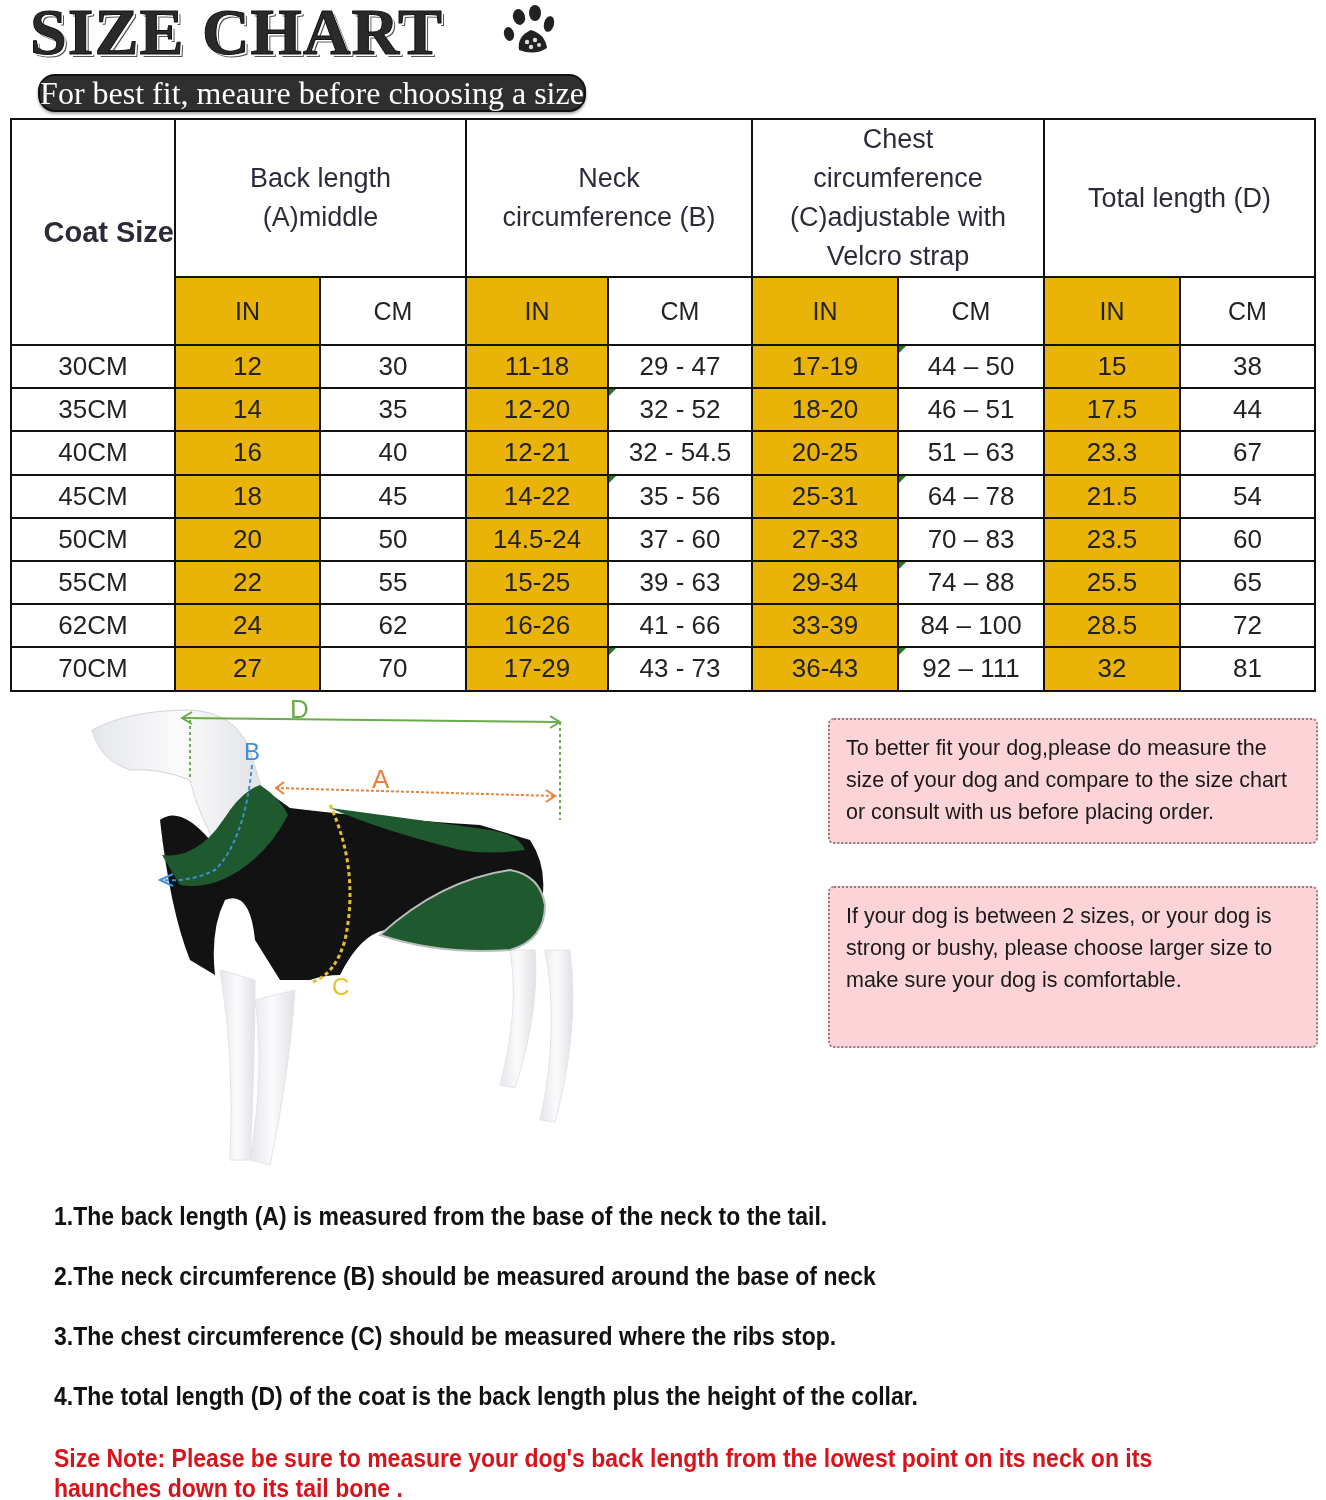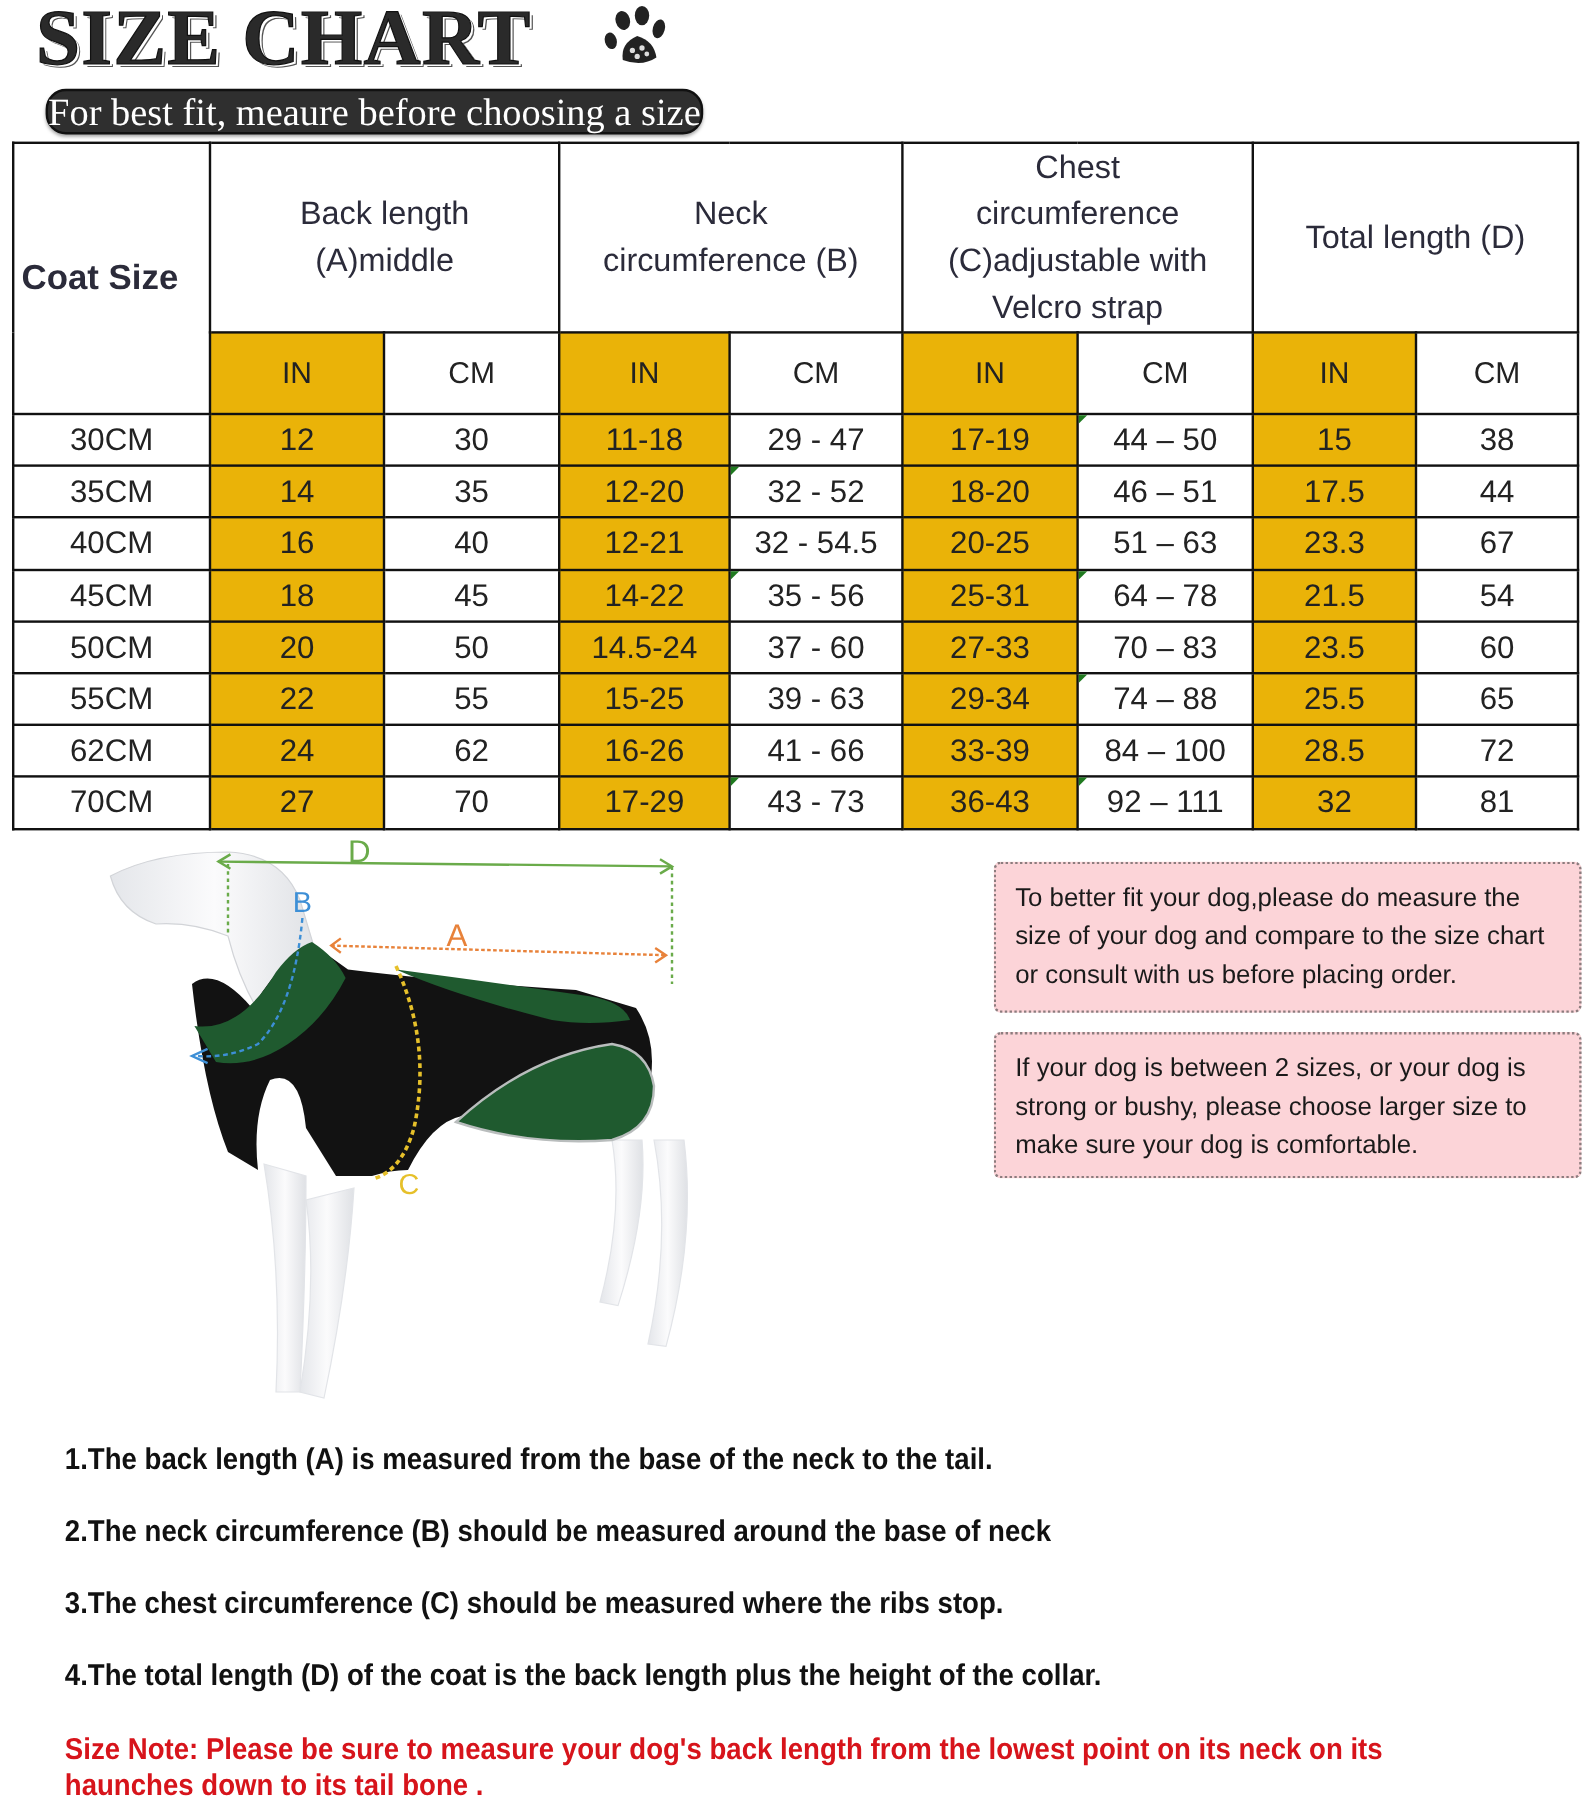--- a/index.html
+++ b/index.html
@@ -27,41 +27,41 @@
     .size-table {
       position: absolute; left: 10px; top: 118px; width: 1304px;
       border-collapse: collapse; table-layout: fixed;
       font-family: "Liberation Sans", sans-serif; color: #222;
     }
     .size-table td, .size-table th {
       border: 2px solid #111; text-align: center; vertical-align: middle;
       font-weight: normal;
     }
     .size-table th.grp { height: 158px; font-size: 27px; line-height: 39px; color: #2b2b3a; border-radius: 19px; }
-    .size-table th.coat { font-size: 29px; font-weight: bold; color: #2b2b3a; text-align: left; padding-left: 6px; }
+    .size-table th.coat { font-size: 29px; font-weight: bold; color: #2b2b3a; text-align: right; padding-left: 6px; }
     .size-table th.unit { height: 68px; font-size: 25px; }
     .size-table td { height: 43.2px; font-size: 26px; }
     .in { background: #eab308; }
     .cm-flag { position: relative; }
     .cm-flag::before {
       content: ""; position: absolute; left: 0; top: 0;
       border-top: 7px solid #1f7a1f; border-right: 7px solid transparent;
     }
 
     
     .dog { position: absolute; left: 40px; top: 690px; width: 560px; height: 500px; }
 
     
     .note-box {
       position: absolute; left: 828px; width: 490px;
       background: #fcd4d8; border: 2px dotted #8c7c7e; border-radius: 6px;
       padding: 12px 20px 10px 16px; font-size: 21.5px; line-height: 32px; color: #1a1a1a;
     }
     .note-1 { top: 718px; height: 126px; }
-    .note-2 { top: 860px; height: 122px; }
+    .note-2 { top: 886px; height: 162px; }
 
     
     .instr {
       position: absolute; left: 54px; font-family: "Liberation Sans", sans-serif;
       font-weight: bold; font-size: 25px; color: #111; white-space: nowrap;
       transform: scaleX(0.92); transform-origin: left center;
     }
     .i1 { top: 1202px; }
     .i2 { top: 1262px; }
     .i3 { top: 1322px; }

